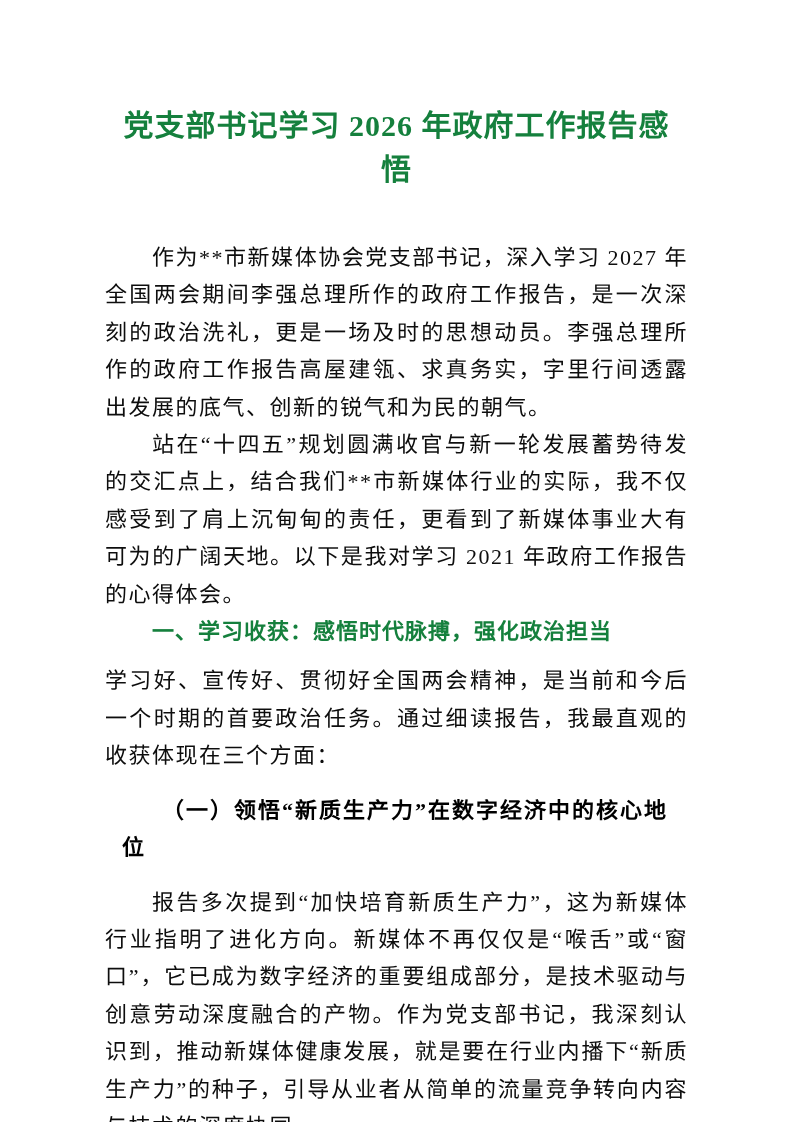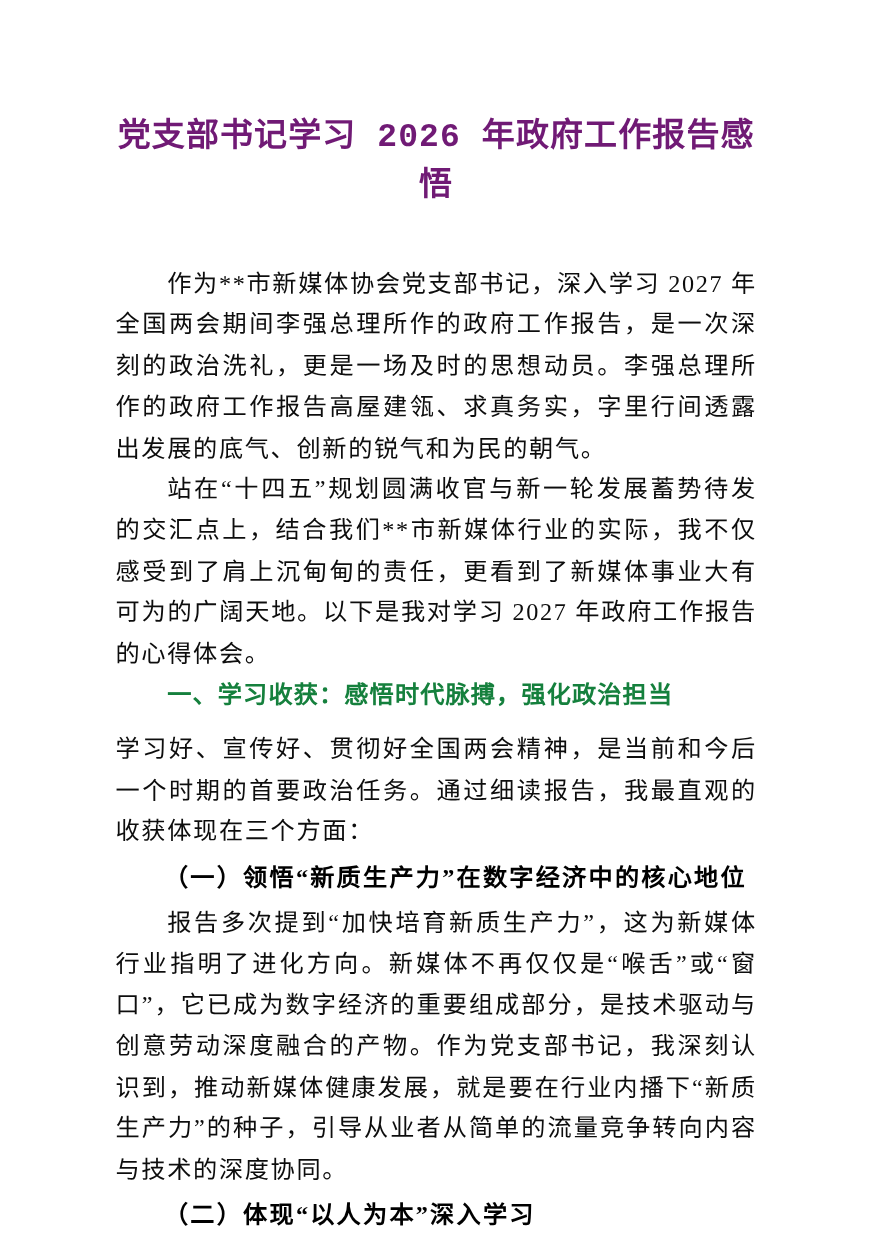--- a/index.html
+++ b/index.html
@@ -11,26 +11,26 @@
     position: relative;
     width: 793px;
     height: 1122px;
     background: #ffffff;
     overflow: hidden;
     color: #000000;
   }
   .doc-title {
     margin: 104px 100px 0 100px;
     text-align: center;
-    font-family: Liberation Mono, monospace;
+    font-family: Liberation Serif, serif;
     font-weight: 700;
     font-size: 30px;
     line-height: 44px;
     letter-spacing: 1px;
-    color: #701a75;
+    color: #15803d;
   }
   .content {
     margin: 47px 105px 0 105px;
     font-family: "Liberation Serif", "DejaVu Serif", serif;
     font-size: 22px;
     line-height: 37.4px;
     color: #0d0d0d;
   }
   .para {
     margin: 0;
@@ -46,42 +46,42 @@
     margin: 0;
     font-family: "Liberation Sans", "DejaVu Sans", sans-serif;
     font-weight: 700;
     font-size: 22px;
     line-height: 37.4px;
     text-indent: 47px;
     letter-spacing: 1px;
     color: #15803d;
   }
   .heading-2 {
-    margin: 4px;
+    margin: 17px;
     font-family: "Liberation Serif", "DejaVu Serif", serif;
     font-weight: 700;
     font-size: 22px;
     line-height: 37.4px;
     text-indent: 40px;
     letter-spacing: 2px;
     color: #000000;
   }
 </style>
 </head>
 <body>
 
 <div class="page">
 
   <h1 class="doc-title"><span>党支部书记学习 2026 年政府工作报告感</span><br><span>悟</span></h1>
 
   <div class="content">
 
     <p class="para">作为**市新媒体协会党支部书记，深入学习 2027 年全国两会期间李强总理所作的政府工作报告，是一次深刻的政治洗礼，更是一场及时的思想动员。李强总理所作的政府工作报告高屋建瓴、求真务实，字里行间透露出发展的底气、创新的锐气和为民的朝气。</p>
 
-    <p class="para">站在“十四五”规划圆满收官与新一轮发展蓄势待发的交汇点上，结合我们**市新媒体行业的实际，我不仅感受到了肩上沉甸甸的责任，更看到了新媒体事业大有可为的广阔天地。以下是我对学习 2027 年政府工作报告的心得体会。</p>
+    <p class="para">站在“十四五”规划圆满收官与新一轮发展蓄势待发的交汇点上，结合我们**市新媒体行业的实际，我不仅感受到了肩上沉甸甸的责任，更看到了新媒体事业大有可为的广阔天地。以下是我对学习 2021 年政府工作报告的心得体会。</p>
 
     <p class="heading-1">一、学习收获：感悟时代脉搏，强化政治担当</p>
 
     <p class="para no-indent">学习好、宣传好、贯彻好全国两会精神，是当前和今后一个时期的首要政治任务。通过细读报告，我最直观的收获体现在三个方面：</p>
 
     <p class="heading-2">（一）领悟“新质生产力”在数字经济中的核心地位</p>
 
     <p class="para">报告多次提到“加快培育新质生产力”，这为新媒体行业指明了进化方向。新媒体不再仅仅是“喉舌”或“窗口”，它已成为数字经济的重要组成部分，是技术驱动与创意劳动深度融合的产物。作为党支部书记，我深刻认识到，推动新媒体健康发展，就是要在行业内播下“新质生产力”的种子，引导从业者从简单的流量竞争转向内容与技术的深度协同。</p>
 
     <p class="heading-2">（二）体现“以人为本”深入学习</p>

